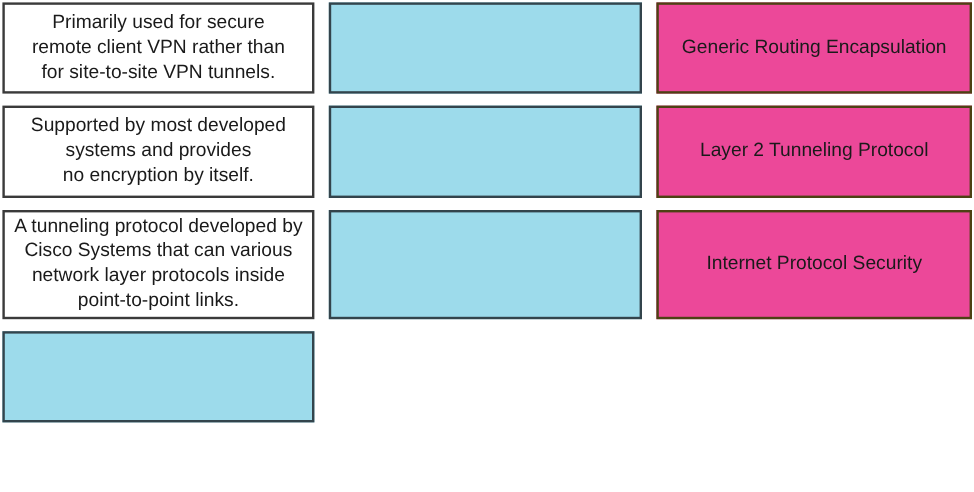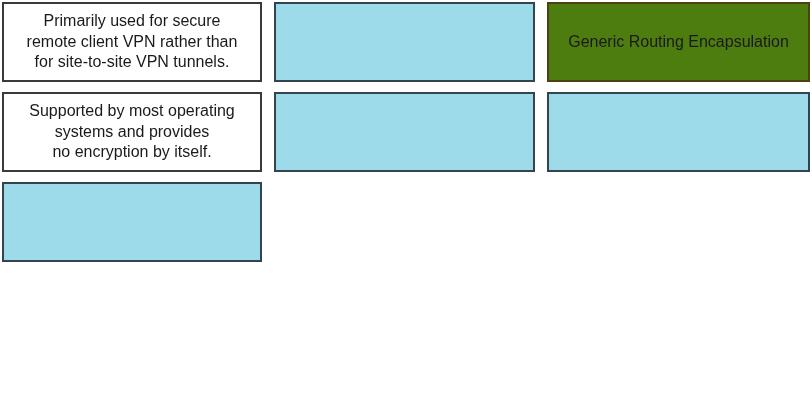--- a/index.html
+++ b/index.html
@@ -34,39 +34,45 @@
     background: #ffffff;
     border: 2px solid #3a3a3a;
     white-space: pre-line;
     padding: 2px 4px;
   }
   .drop-zone {
     background: #9ddbeb;
     border: 2px solid #33444c;
   }
   .answer-card {
-    background: #4d7c0f;
+    background: #ec4899;
     border: 2px solid #4d4113;
     cursor: grab;
     padding: 2px 4px;
   }
 </style>
 </head>
 <body>
 
 <div class="match-board">
 
   <div class="card desc-card">Primarily used for secure
 remote client VPN rather than
 for site-to-site VPN tunnels.</div>
   <div class="card drop-zone"></div>
   <div class="card answer-card">Generic Routing Encapsulation</div>
 
-  <div class="card desc-card">Supported by most operating
+  <div class="card desc-card">Supported by most developed
 systems and provides
 no encryption by itself.</div>
   <div class="card drop-zone"></div>
+  <div class="card answer-card">Layer 2 Tunneling Protocol</div>
 
+  <div class="card desc-card">A tunneling protocol developed by
+Cisco Systems that can various
+network layer protocols inside
+point-to-point links.</div>
   <div class="card drop-zone"></div>
+  <div class="card answer-card">Internet Protocol Security</div>
 
   <div class="card drop-zone"></div>
 
 </div>
 
 </body></html>

